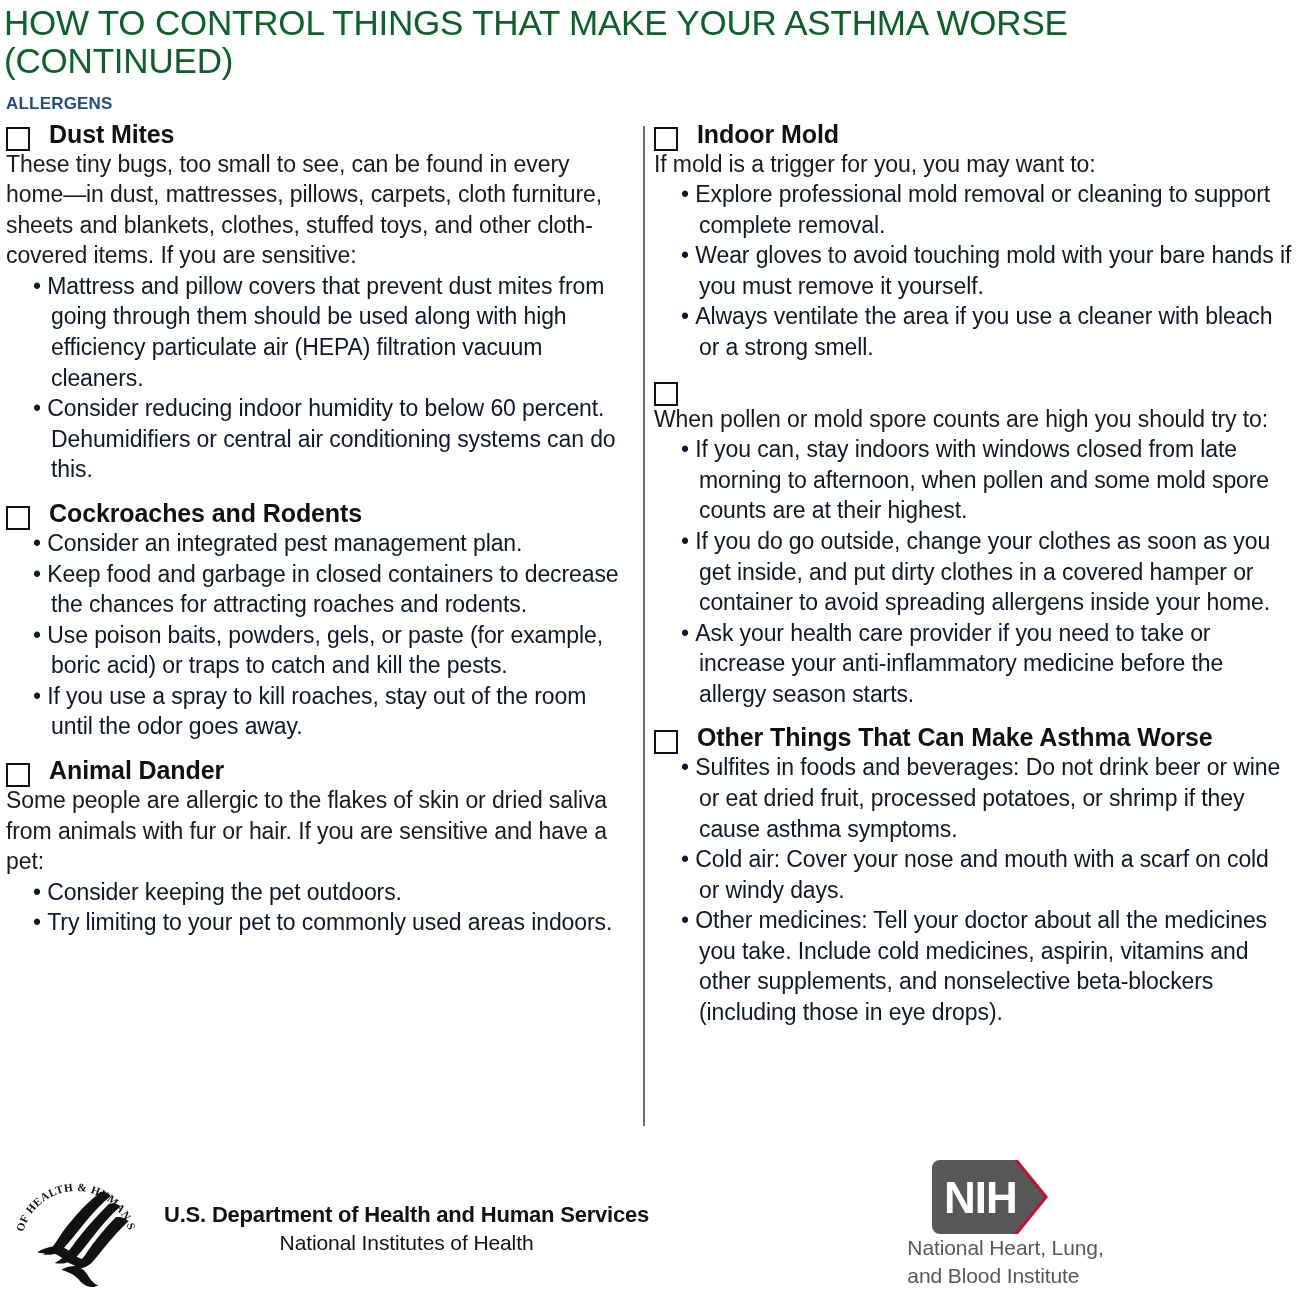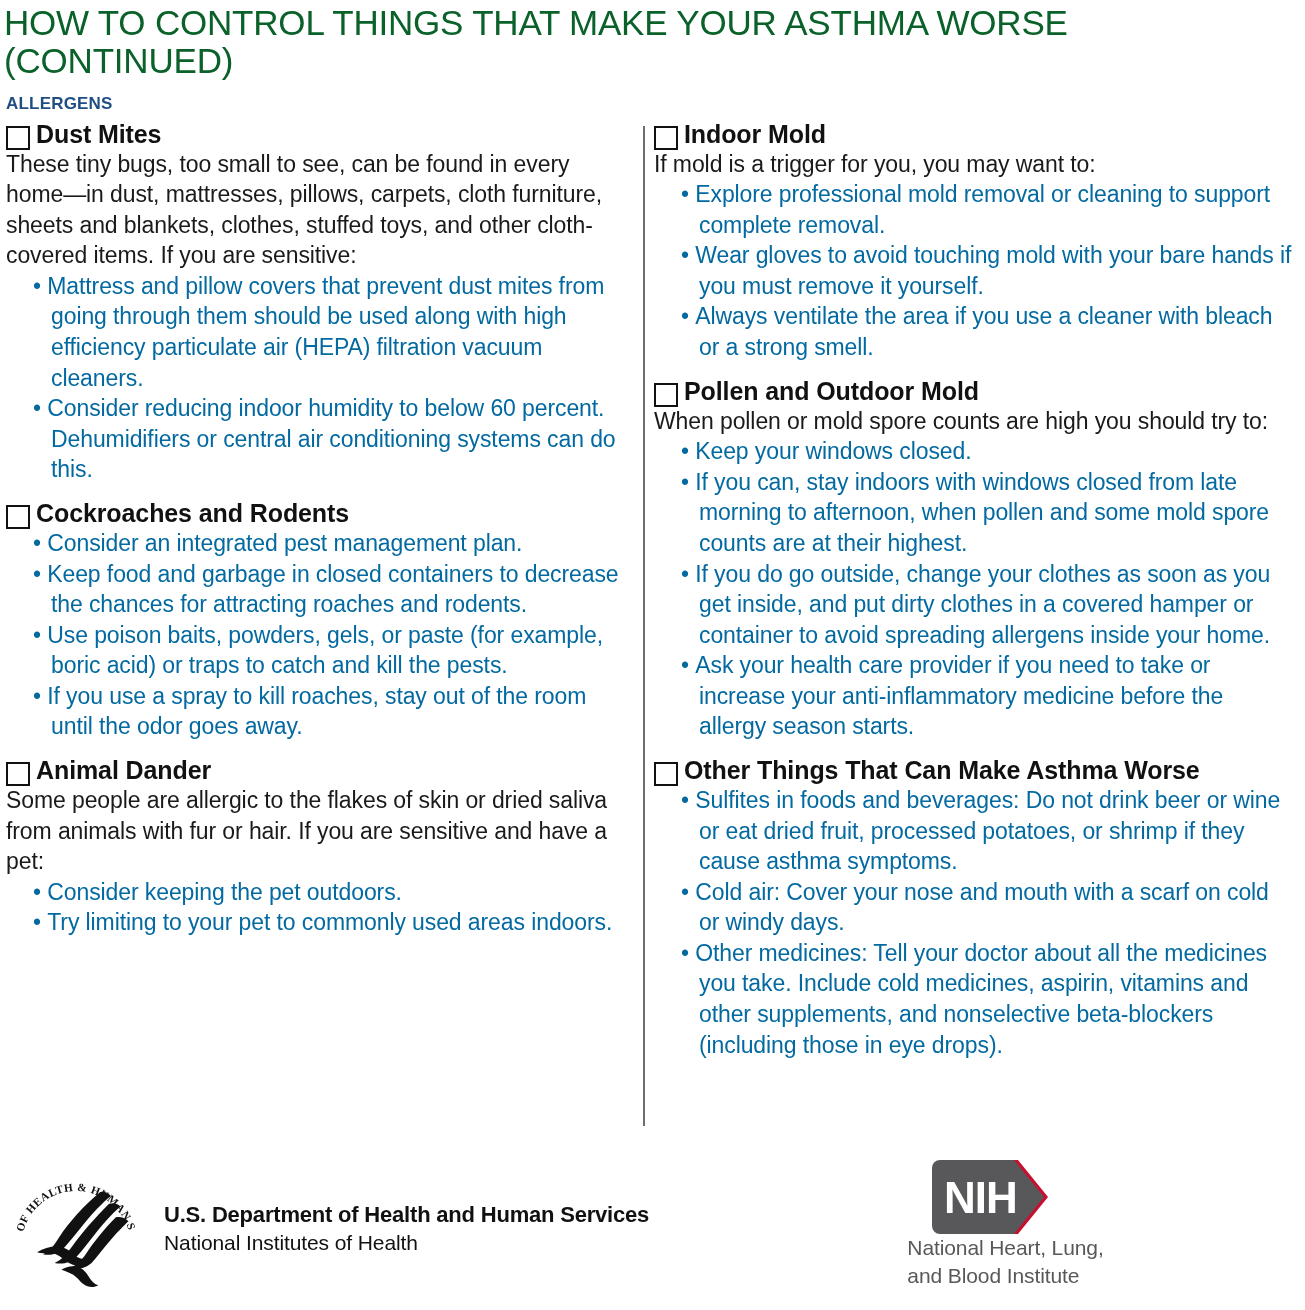--- a/index.html
+++ b/index.html
@@ -52,22 +52,22 @@
     width: 2px;
     height: 1000px;
     background: #6e6e6e;
   }
 
   
   .block { margin-bottom: 14px; }
 
   .block-head {
     display: flex;
-    align-items: center;
-    gap: 9px;
+    align-items: flex-end;
+    gap: 22px;
     margin-bottom: 1px;
   }
   .chk {
     position: relative;
     flex: 0 0 auto;
     width: 21px;
     height: 21px;
     margin-top: 5px;
   }
   .chk::before {
@@ -105,21 +105,21 @@
     text-indent: -28px;
   }
   ul.bullets {
     list-style: none;
     margin: 0;
     padding: 0 0 0 27px;
   }
   ul.bullets li {
     font-size: 23px;
     line-height: 1.33;
-    color: #0369a1;
+    color: #0f172a;
     letter-spacing: -0.1px;
     padding-left: 18px;
     text-indent: -18px;
     margin: 0;
   }
   ul.bullets li::before {
     content: "\2022\00a0";
   }
 
   
@@ -141,20 +141,21 @@
     width: 625px;
     padding-left: 10px;
     padding-top: 12px;
   }
 
   
   .hhs-seal { flex: 0 0 auto; width: 136px; height: 140px; }
   .hhs-text {
     margin-left: 20px;
     line-height: 1.28;
+    text-align: center;
   }
   .hhs-line1 { font-size: 22px; font-weight: bold; color: #111111; letter-spacing: -0.2px; }
   .hhs-line2 { font-size: 21px; color: #111111; letter-spacing: -0.1px; }
 
   
   .nih-row { display: flex; align-items: center; flex-direction: column; }
   .nih-mark { position: relative; width: 132px; height: 74px; flex: 0 0 auto; }
   .nih-text {
     margin-left: 16px;
     color: #58585b;
@@ -231,25 +232,23 @@
       <ul class="bullets">
         <li>Explore professional mold removal or cleaning to support complete removal.</li>
         <li>Wear gloves to avoid touching mold with your bare hands if you must remove it yourself.</li>
         <li>Always ventilate the area if you use a cleaner with bleach or a strong smell.</li>
       </ul>
     </div>
 
     <div class="block">
       <div class="block-head">
         <span class="chk"></span>
-        <span class="block-title">Pollen and Outdoor Mold</span>
       </div>
       <p class="para hang">When pollen or mold spore counts are high you should try to:</p>
       <ul class="bullets">
-        <li>Keep your windows closed.</li>
         <li>If you can, stay indoors with windows closed from late morning to afternoon, when pollen and some mold spore counts are at their highest.</li>
         <li>If you do go outside, change your clothes as soon as you get inside, and put dirty clothes in a covered hamper or container to avoid spreading allergens inside your home.</li>
         <li>Ask your health care provider if you need to take or increase your anti-inflammatory medicine before the allergy season starts.</li>
       </ul>
     </div>
 
     <div class="block">
       <div class="block-head">
         <span class="chk"></span>
         <span class="block-title">Other Things That Can Make Asthma Worse</span>

